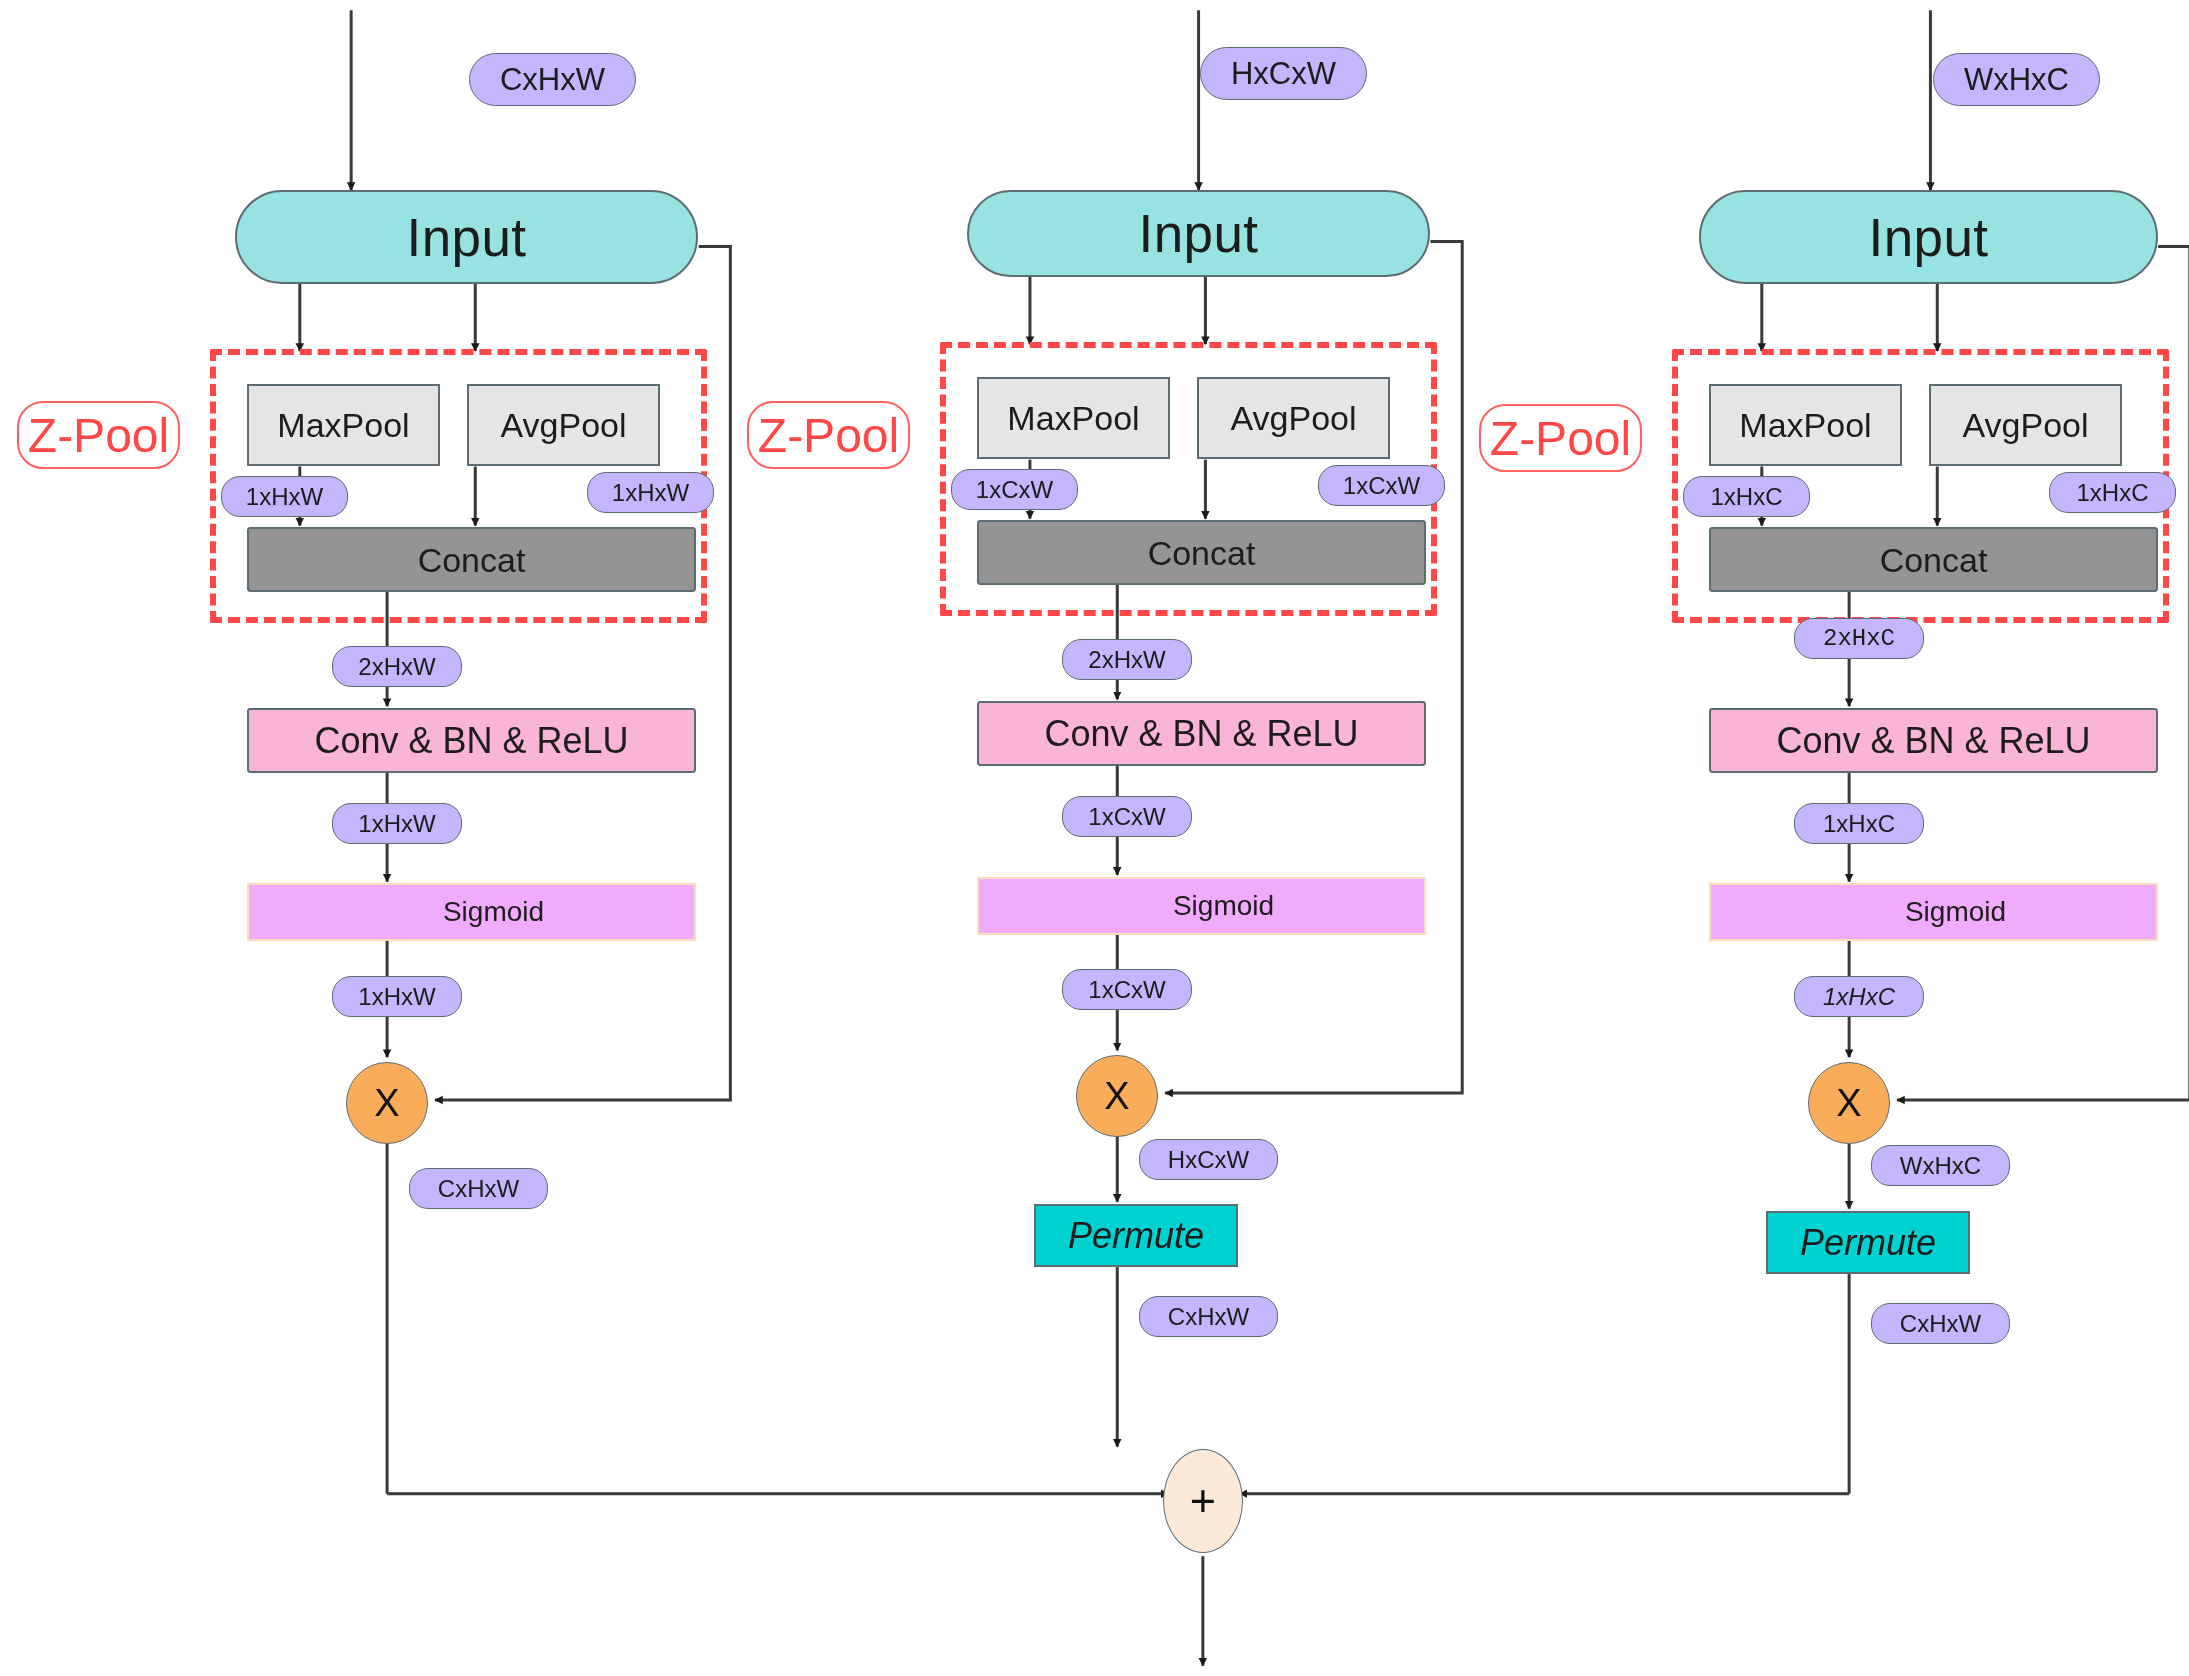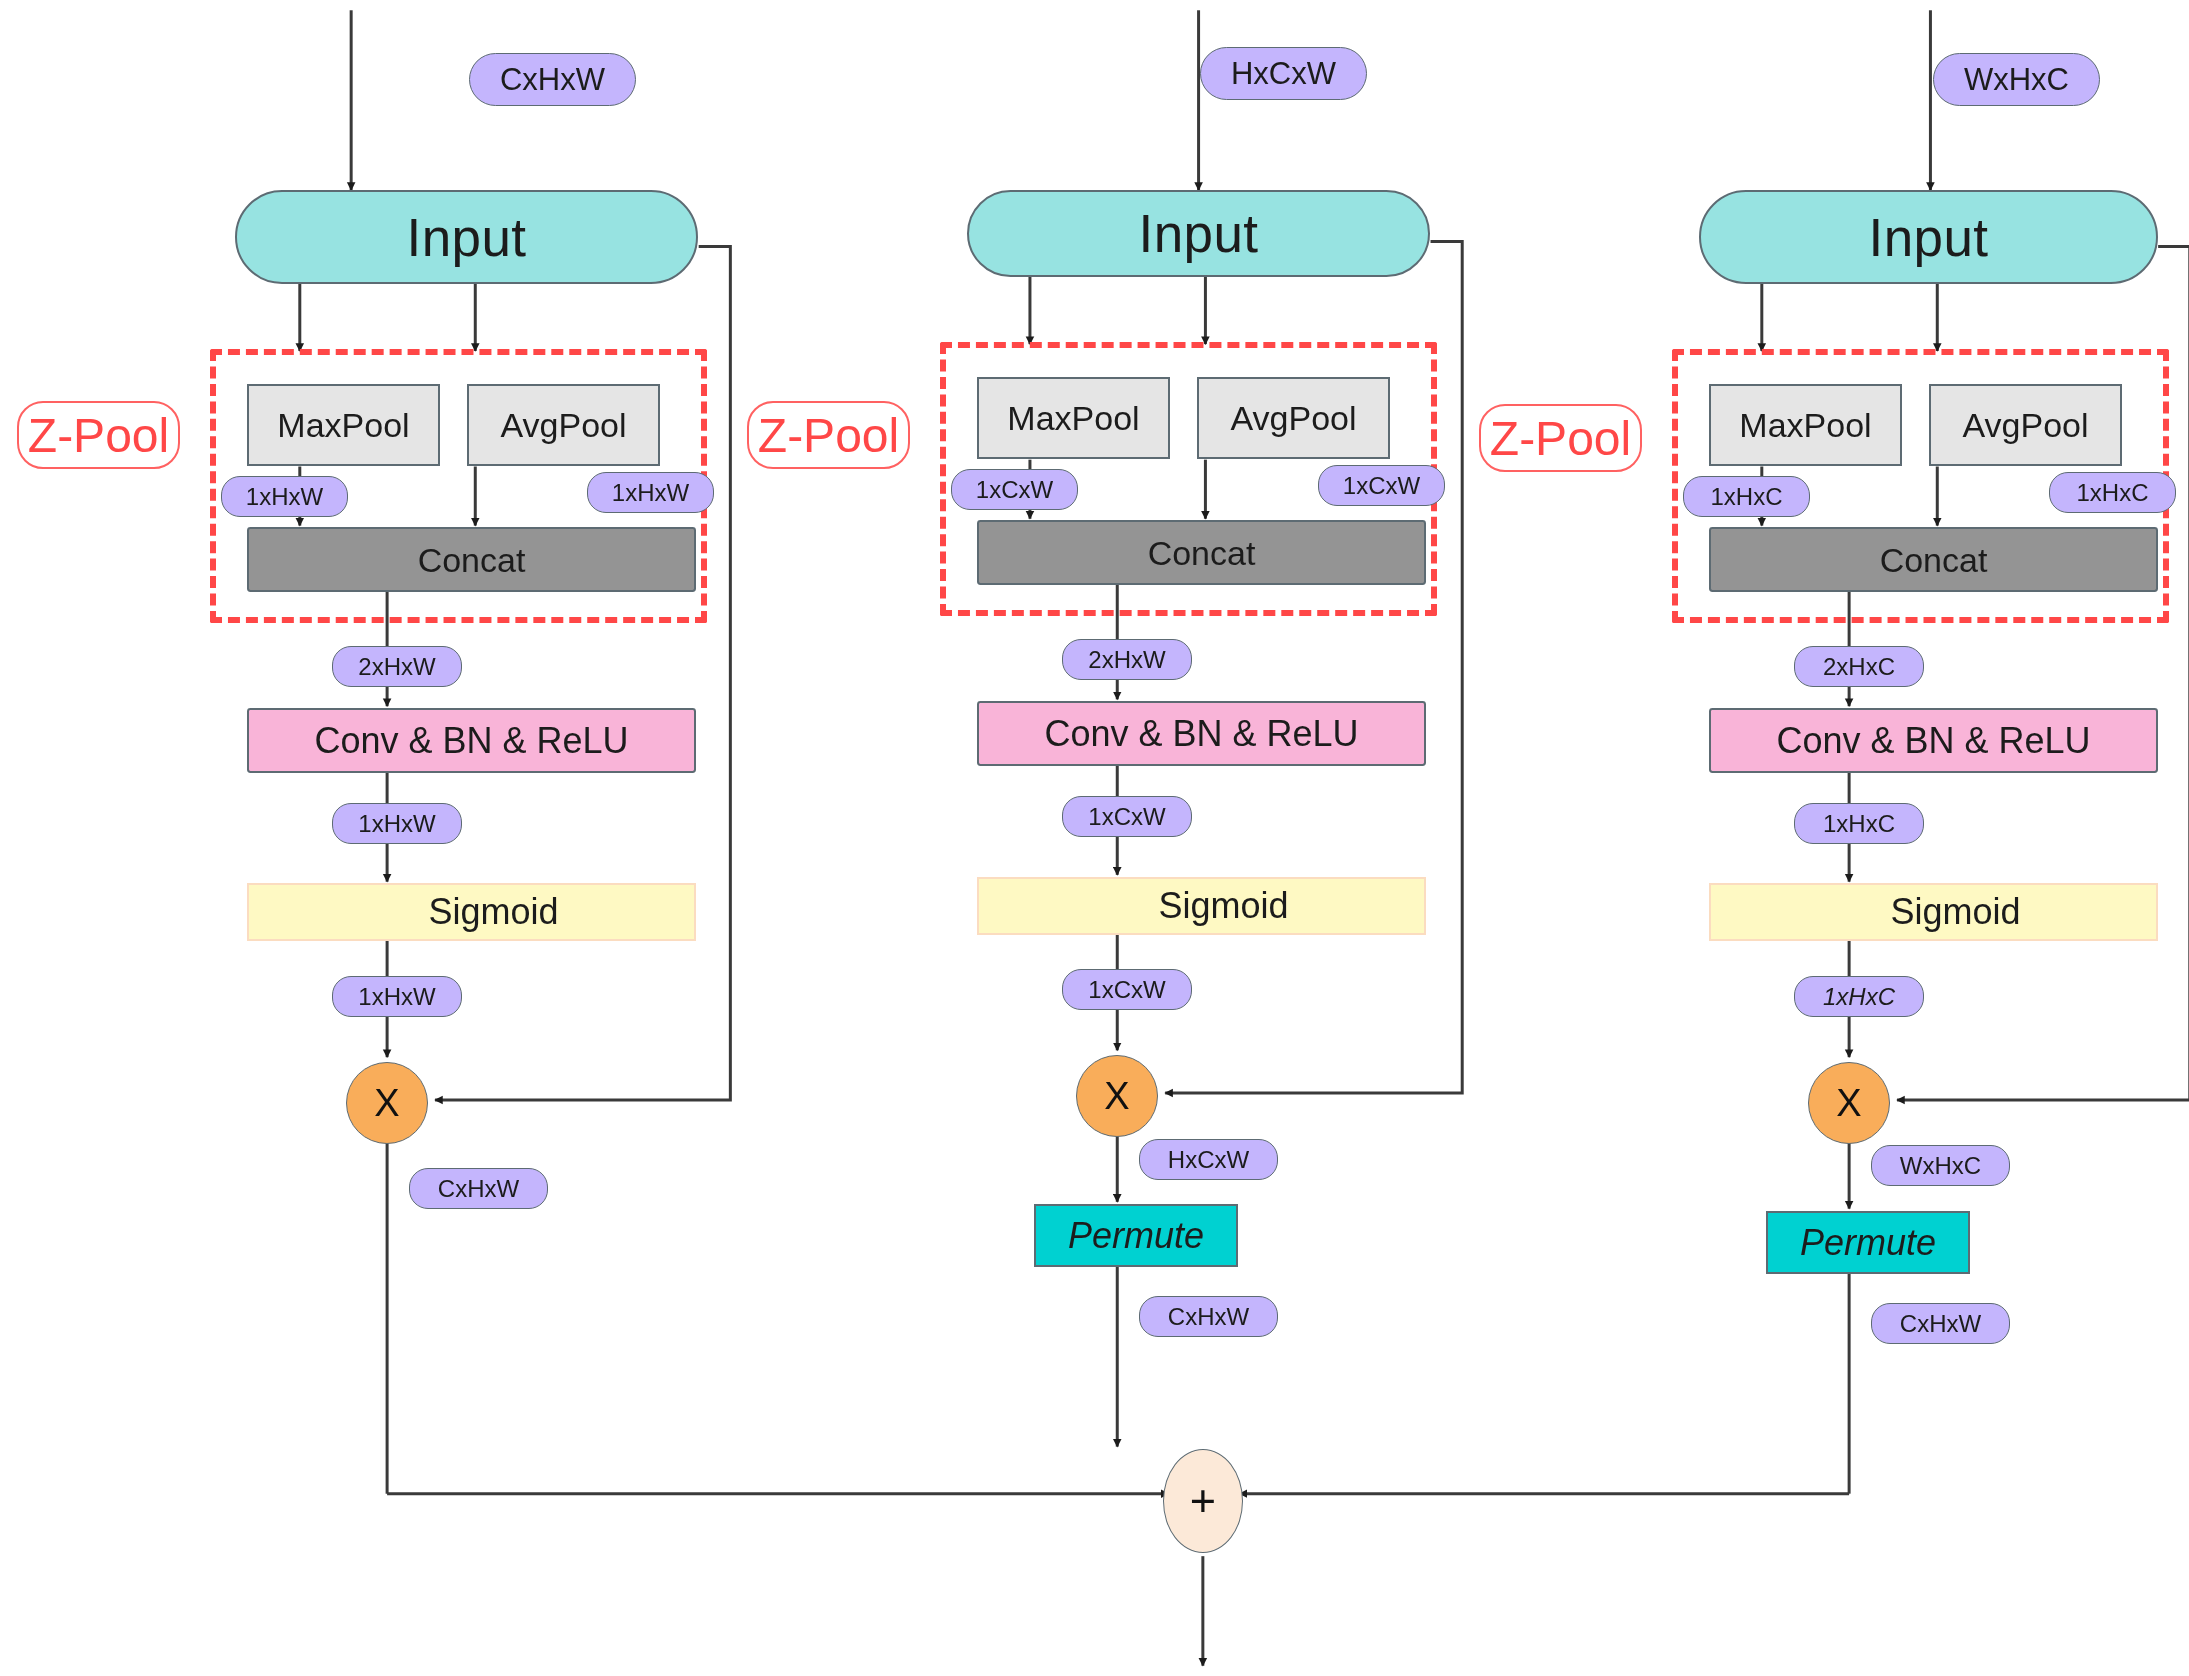--- a/index.html
+++ b/index.html
@@ -8,21 +8,21 @@
   #wires{position:absolute;left:0;top:0;width:2190px;height:1676px;}
 
   .node{position:absolute;box-sizing:border-box;display:flex;align-items:center;
         justify-content:center;text-align:center;color:#1c1c1c;line-height:1;}
 
   .input-node{background:#97e3e1;border:2.6px solid #5d6b73;border-radius:51px;
               font-size:53px;letter-spacing:0.4px;}
   .pool-node{background:#e5e5e5;border:2.6px solid #5d6b73;font-size:34px;}
   .concat-node{background:#949494;border:2.6px solid #5d6b73;border-radius:3.4px;font-size:34px;}
   .conv-node{background:#f9b4d8;border:2.6px solid #5d6b73;border-radius:3.4px;font-size:36px;}
-  .sigmoid-node{background:#fef9c3;border:2.6px solid #fbdcc0;font-size:36px;padding-left:44px;}
+  .sigmoid-node{background:#f0abfc;border:2.6px solid #fbdcc0;font-size:28px;padding-left:44px;}
   .permute-node{background:#00d1d1;border:2.6px solid #5d6b73;font-size:36px;font-style:italic;}
 
   .tag{position:absolute;box-sizing:border-box;background:#c4b5fd;border:1.7px solid #5d6b73;
        border-radius:19px;display:flex;align-items:center;justify-content:center;
        font-size:24px;color:#1c1c1c;height:41px;white-space:nowrap;padding:0 8.6px;}
   .tag.big{font-size:31px;height:53px;border-radius:26.5px;}
   .tag.italic{font-style:italic;}
 
   .zpool-tag{position:absolute;box-sizing:border-box;background:#fff;border:2.6px solid #ff6161;
              border-radius:26px;display:flex;align-items:center;justify-content:center;
@@ -164,21 +164,21 @@
   <div class="node input-node" style="left:1699px;top:190px;width:459px;height:94px;">Input</div>
 
   <div class="node pool-node" style="left:1709px;top:384px;width:193px;height:82px;">MaxPool</div>
   <div class="node pool-node" style="left:1929px;top:384px;width:193px;height:82px;">AvgPool</div>
 
   <div class="tag" style="left:1683px;top:476px;width:127px;">1xHxC</div>
   <div class="tag" style="left:2049px;top:472px;width:127px;">1xHxC</div>
 
   <div class="node concat-node" style="left:1709px;top:527px;width:449px;height:65px;">Concat</div>
 
-  <div class="tag" style="left:1794px;top:646px;width:130px;">2xHxC</div>
+  <div class="tag" style="left:1794px;top:618px;width:130px;font-family:Liberation Mono, monospace;">2xHxC</div>
 
   <div class="node conv-node" style="left:1709px;top:708px;width:449px;height:65px;">Conv &amp; BN &amp; ReLU</div>
 
   <div class="tag" style="left:1794px;top:803px;width:130px;">1xHxC</div>
 
   <div class="node sigmoid-node" style="left:1709px;top:883px;width:449px;height:58px;">Sigmoid</div>
 
   <div class="tag italic" style="left:1794px;top:976px;width:130px;">1xHxC</div>
 
   <div class="op-circle mul-circle" style="left:1808px;top:1062px;width:82px;height:82px;">X</div>

